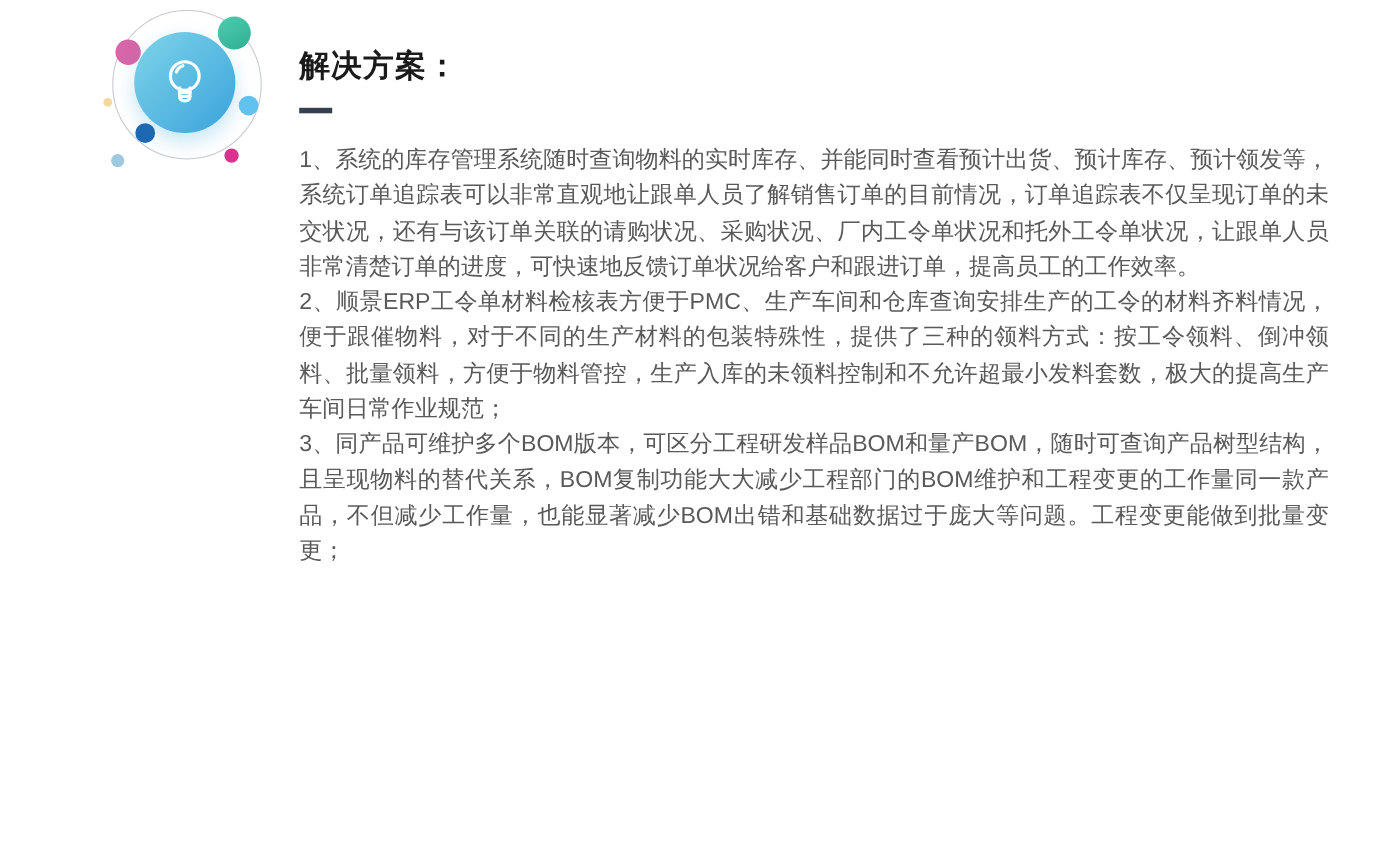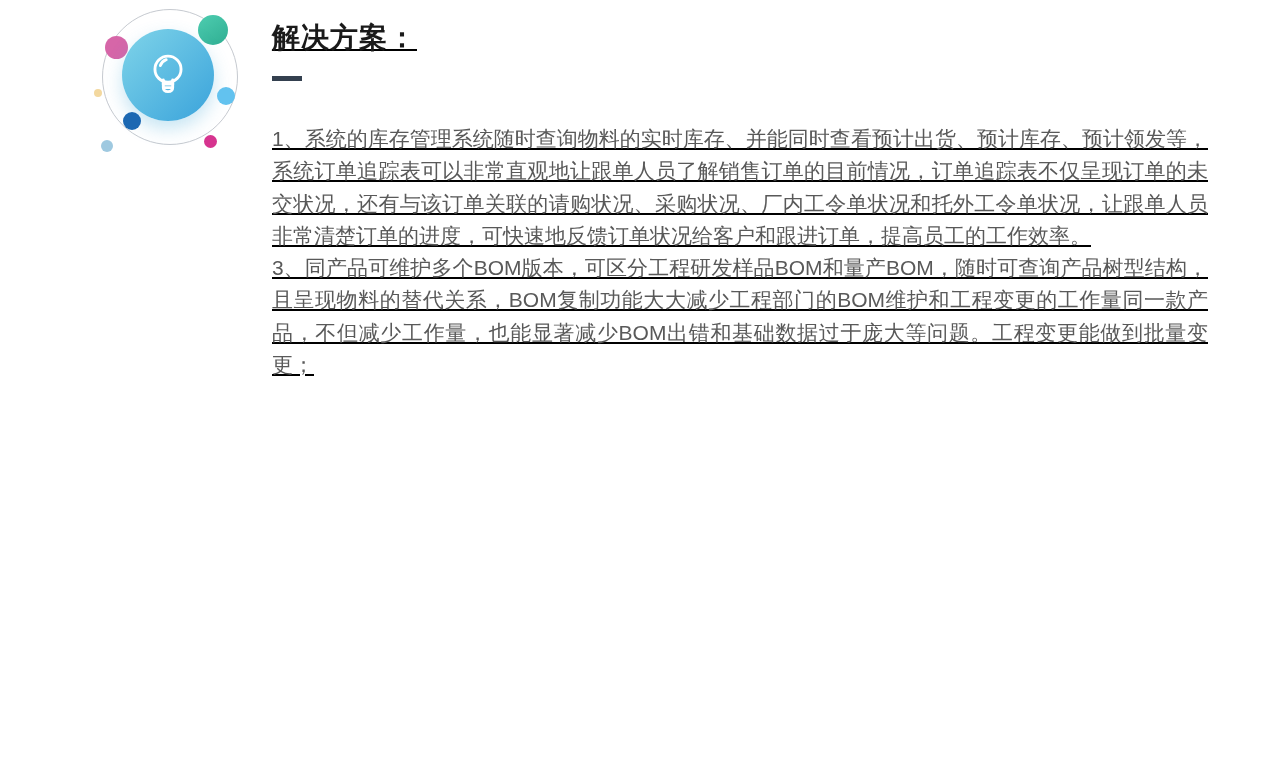--- a/index.html
+++ b/index.html
@@ -29,33 +29,33 @@
   .dot-teal      { left: 198px; top: 15px;  width: 30px; height: 30px; background: linear-gradient(145deg, #4ecdb0, var(--dot_teal, #2fae92)); }
   .dot-pink      { left: 105px; top: 36px;  width: 23px; height: 23px; background: var(--dot_pink, #d666a8); }
   .dot-lightblue { left: 217px; top: 87px;  width: 18px; height: 18px; background: var(--dot_lightblue, #62c2ef); }
   .dot-yellow    { left: 94px;  top: 89px;  width: 8px;  height: 8px;  background: var(--dot_yellow, #f3d89f); }
   .dot-darkblue  { left: 123px; top: 112px; width: 18px; height: 18px; background: var(--dot_darkblue, #1c68b2); }
   .dot-magenta   { left: 204px; top: 135px; width: 13px; height: 13px; background: var(--dot_magenta, #d6348f); }
   .dot-steelblue { left: 101px; top: 140px; width: 12px; height: 12px; background: var(--dot_steelblue, #9fc9e0); }
 
   
   .content {
-    position: absolute; left: 272px; top: 18px; width: 936px; text-decoration: underline;
+    position: absolute; left: 272px; top: 40px; width: 936px;
   }
   .section-title {
     font-size: 28px; line-height: 40px; font-weight: 700;
     letter-spacing: 1px;
     color: var(--heading_text, #1a1a1a);
   }
   .title-underline {
     width: 30px; height: 5px; margin-top: 18px;
     background: var(--divider, #34404f);
   }
   .body-text {
-    margin-top: 42px;
+    margin-top: 27px;
     font-size: 21px; line-height: 32.3px;
     color: var(--body_text, #595959);
     text-align: justify;
   }
   .body-text p { margin: 0; }
 </style>
 </head>
 <body>
 
 <div class="page">
@@ -78,17 +78,18 @@
     <div class="dot dot-darkblue"></div>
     <div class="dot dot-magenta"></div>
     <div class="dot dot-steelblue"></div>
   </div>
 
   <div class="content">
     <h1 class="section-title">解决方案：</h1>
     <div class="title-underline"></div>
     <div class="body-text">
       <p>1、系统的库存管理系统随时查询物料的实时库存、并能同时查看预计出货、预计库存、预计领发等，系统订单追踪表可以非常直观地让跟单人员了解销售订单的目前情况，订单追踪表不仅呈现订单的未交状况，还有与该订单关联的请购状况、采购状况、厂内工令单状况和托外工令单状况，让跟单人员非常清楚订单的进度，可快速地反馈订单状况给客户和跟进订单，提高员工的工作效率。</p>
+      <p>2、顺景ERP工令单材料检核表方便于PMC、生产车间和仓库查询安排生产的工令的材料齐料情况，便于跟催物料，对于不同的生产材料的包装特殊性，提供了三种的领料方式：按工令领料、倒冲领料、批量领料，方便于物料管控，生产入库的未领料控制和不允许超最小发料套数，极大的提高生产车间日常作业规范；</p>
       <p>3、同产品可维护多个BOM版本，可区分工程研发样品BOM和量产BOM，随时可查询产品树型结构，且呈现物料的替代关系，BOM复制功能大大减少工程部门的BOM维护和工程变更的工作量同一款产品，不但减少工作量，也能显著减少BOM出错和基础数据过于庞大等问题。工程变更能做到批量变更；</p>
     </div>
   </div>
 
 </div>
 
 </body></html>

